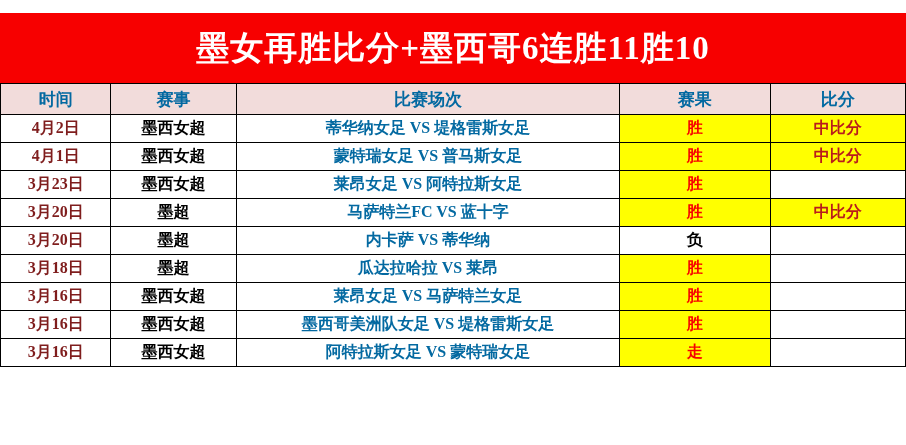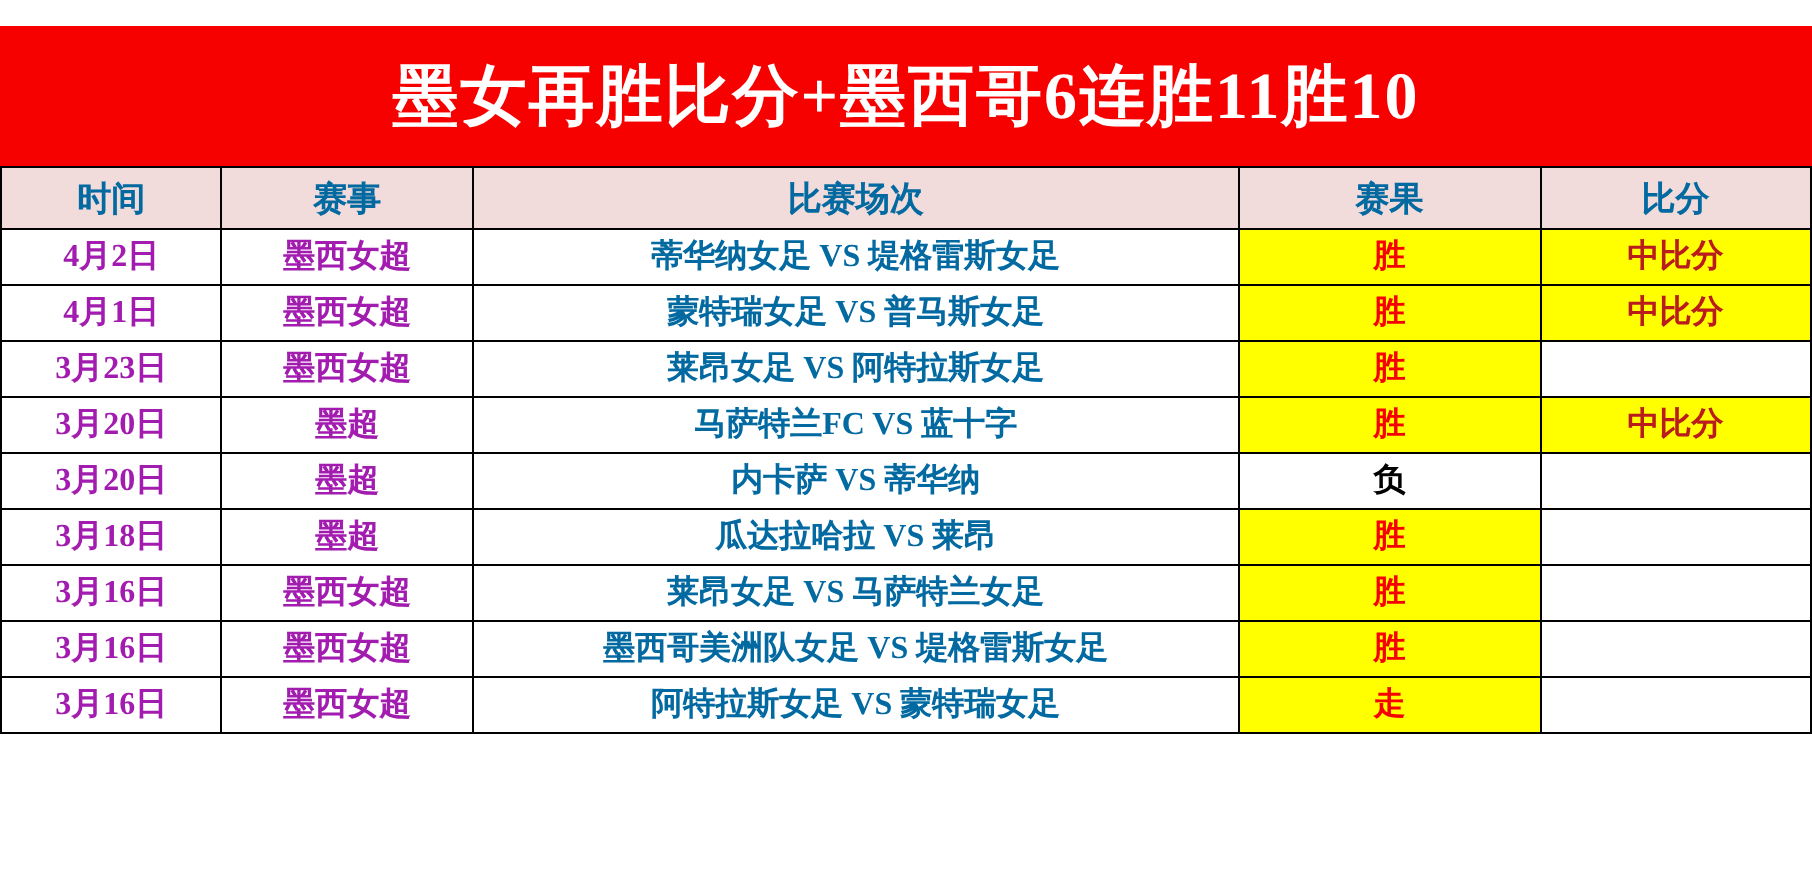--- a/index.html
+++ b/index.html
@@ -60,22 +60,22 @@
     color: #0369a1;
     height: 30px;
     font-size: 17px;
   }
   .col-time { width: 110px; }
   .col-league { width: 125px; }
   .col-match { width: 382px; }
   .col-result { width: 150px; }
   .col-score { width: 135px; }
 
-  td.cell-time { color: #a21caf; }
-  td.cell-league { color: #a21caf; }
+  td.cell-time { color: #7f1d1d; }
+  td.cell-league { color: #000000; }
   td.cell-match { color: #0369a1; }
   td.cell-result { color: #f70000; }
   td.cell-result.lose { color: #000000; background: #ffffff !important; }
   td.cell-score { color: #b91c1c; }
   td.hl { background: #ffff00; }
 </style>
 </head>
 <body>
 
 <div class="page">

